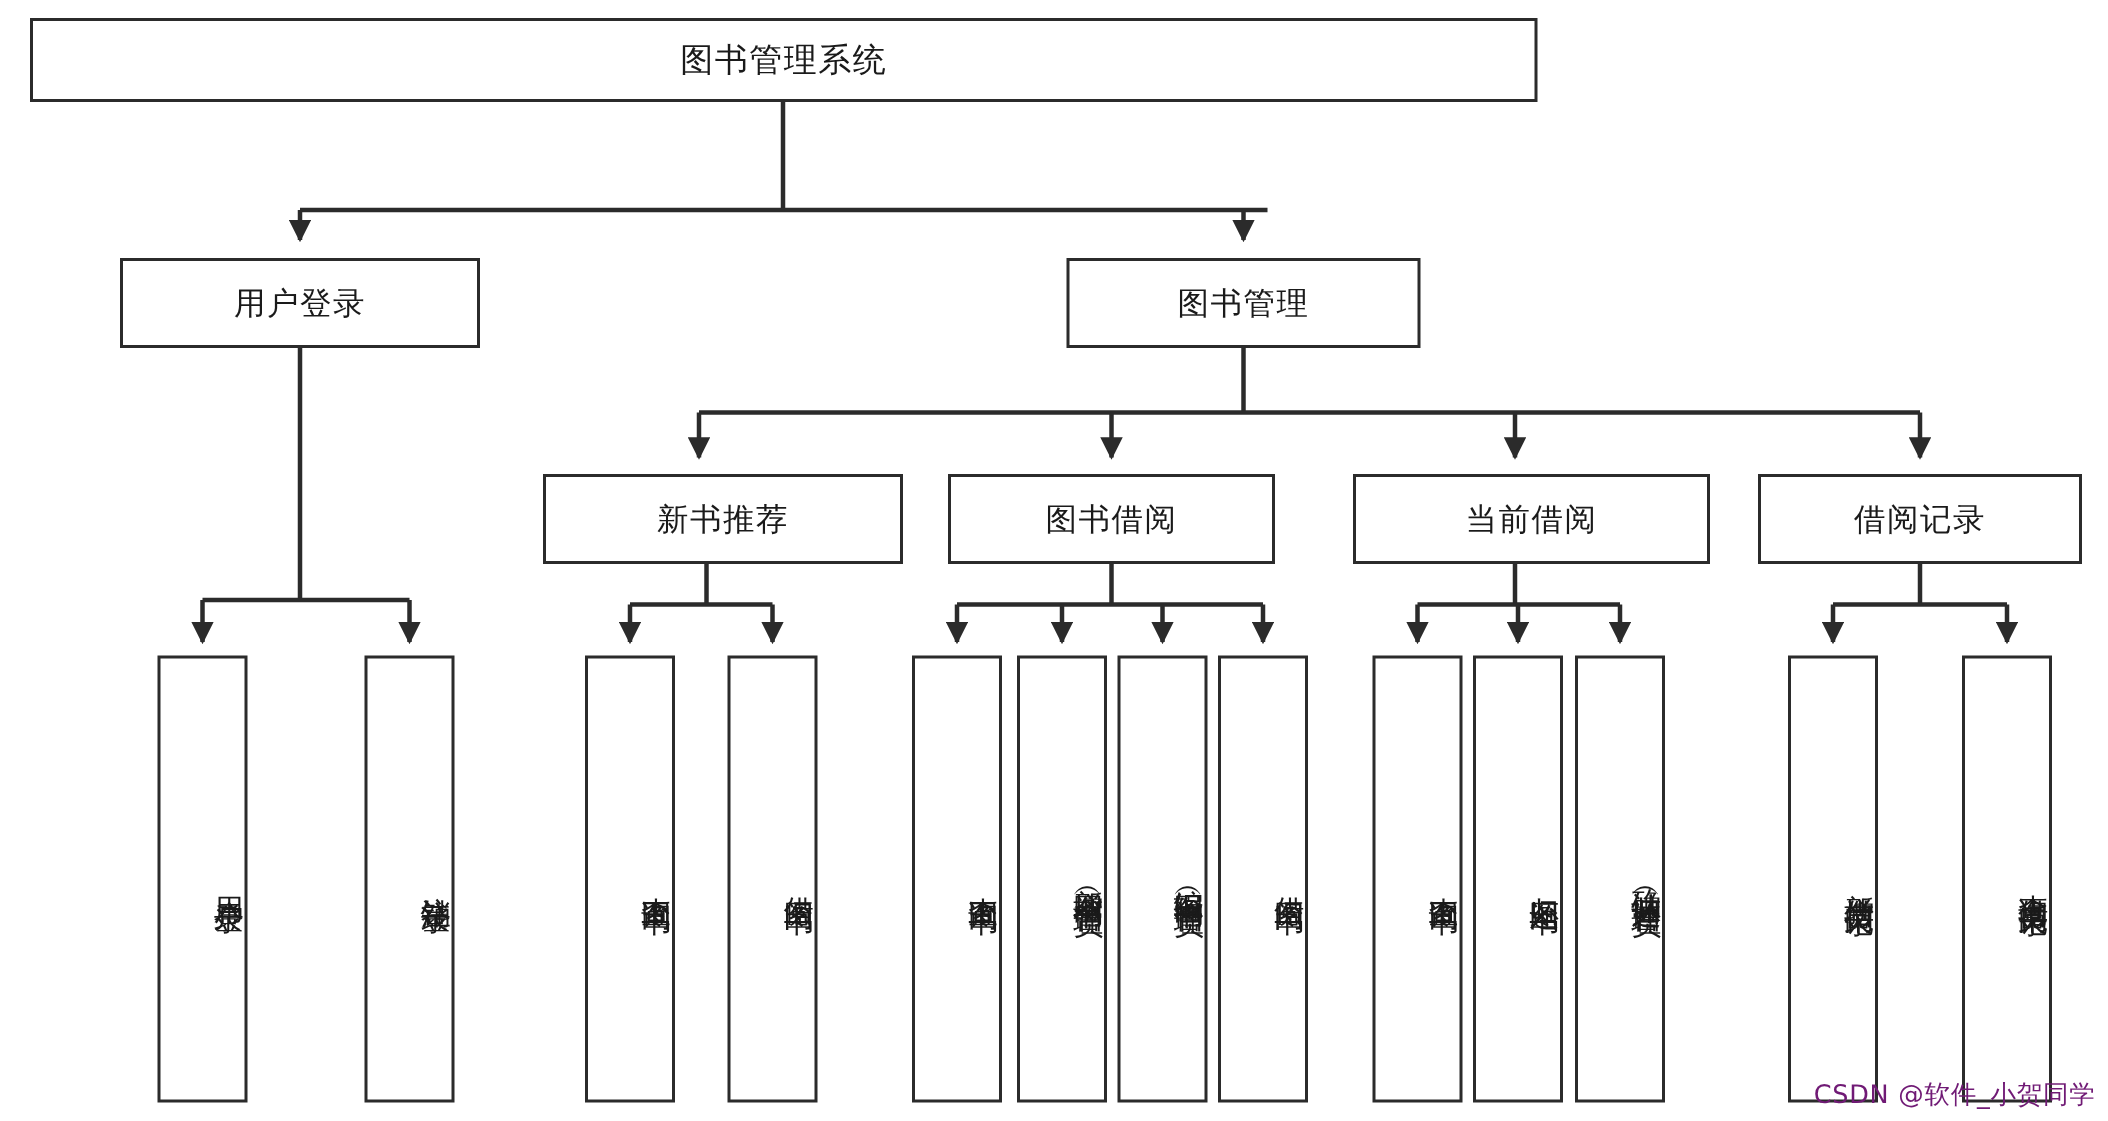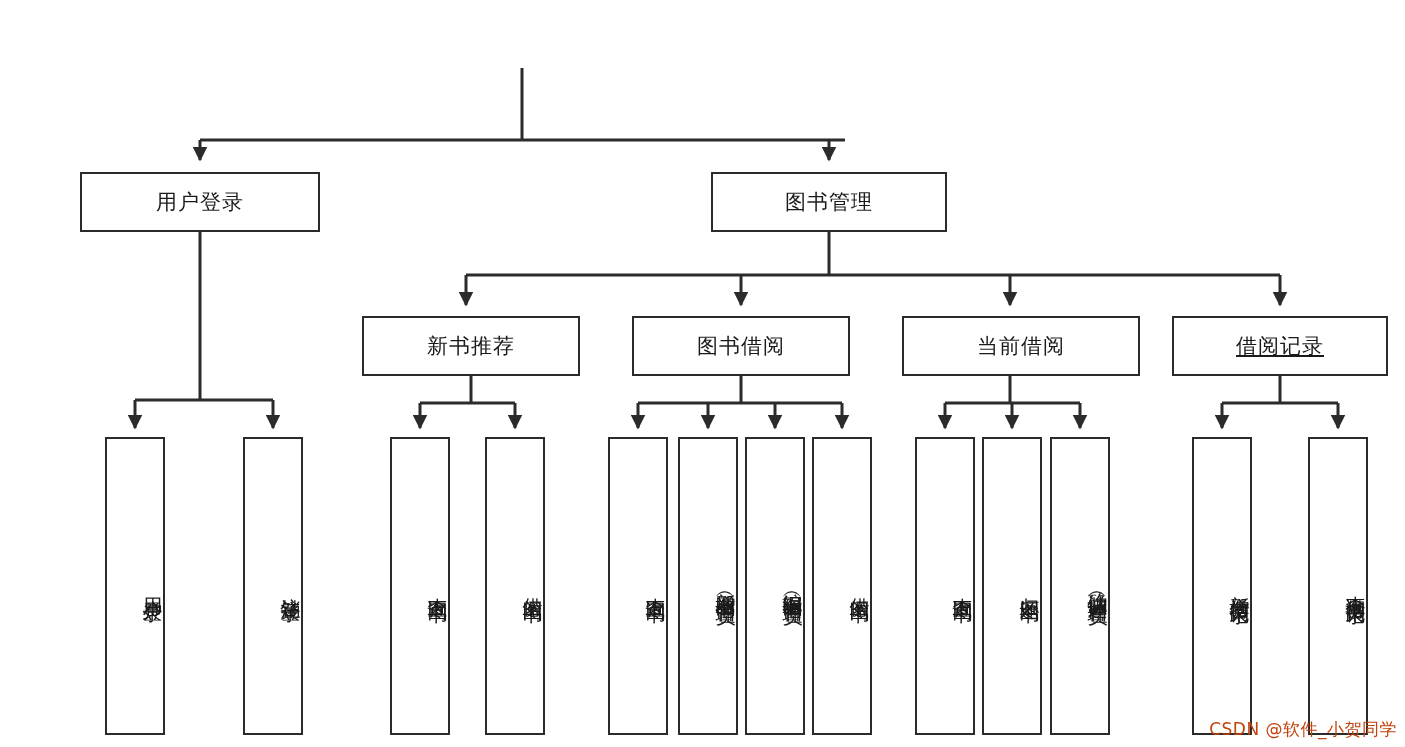--- a/index.html
+++ b/index.html
@@ -57,21 +57,21 @@
     white-space: nowrap;
   }
   .node.root {
     font-size: 22px;
   }
   #watermark {
     position: absolute;
     right: 8px;
     bottom: 6px;
     font-size: 17px;
-    color: #c2410c;
+    color: #701a75;
     letter-spacing: 0.5px;
     white-space: nowrap;
     user-select: none;
   }
 </style>
 </head>
 <body>
 
 <div id="canvas">
 
@@ -118,38 +118,41 @@
       <path d="M 1012 403 L 1012 428" marker-end="url(#arrow)"></path>
       <path d="M 1080 403 L 1080 428" marker-end="url(#arrow)"></path>
 
       <path d="M 1280 376 L 1280 403"></path>
       <path d="M 1222 403 L 1338 403"></path>
       <path d="M 1222 403 L 1222 428" marker-end="url(#arrow)"></path>
       <path d="M 1338 403 L 1338 428" marker-end="url(#arrow)"></path>
     </g>
   </svg>
 
+  <div class="node root h" style="left:20px; top:12px; width:1005px; height:56px;">
+    <span>图书管理系统</span>
+  </div>
 
   <div class="node h" style="left:80px; top:172px; width:240px; height:60px;">
     <span>用户登录</span>
   </div>
   <div class="node h" style="left:711px; top:172px; width:236px; height:60px;text-align:center;">
     <span>图书管理</span>
   </div>
 
-  <div class="node h" style="left:362px; top:316px; width:218px; height:60px;align-items:center;">
+  <div class="node h" style="left:362px; top:316px; width:240px; height:60px;align-items:center;">
     <span>新书推荐</span>
   </div>
   <div class="node h" style="left:632px; top:316px; width:218px; height:60px;">
     <span>图书借阅</span>
   </div>
   <div class="node h" style="left:902px; top:316px; width:238px; height:60px;">
     <span>当前借阅</span>
   </div>
-  <div class="node h" style="left:1172px; top:316px; width:216px; height:60px;text-decoration:underline;">
+  <div class="node h" style="left:1172px; top:316px; width:216px; height:60px;">
     <span>借阅记录</span>
   </div>
 
   <div class="node leaf" style="left:105px; top:437px; width:60px; height:298px;">
     <span class="vtext">用户登录</span>
   </div>
   <div class="node leaf" style="left:243px; top:437px; width:60px; height:298px;">
     <span class="vtext">注销登录</span>
   </div>
 

